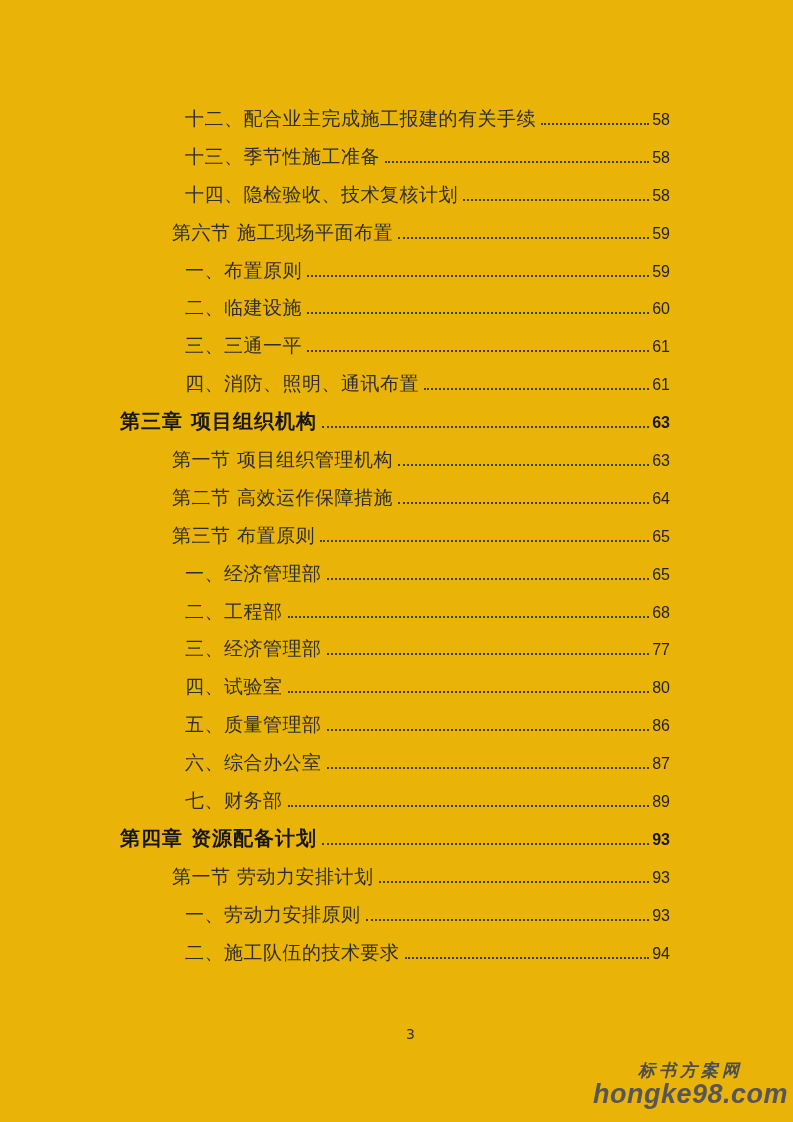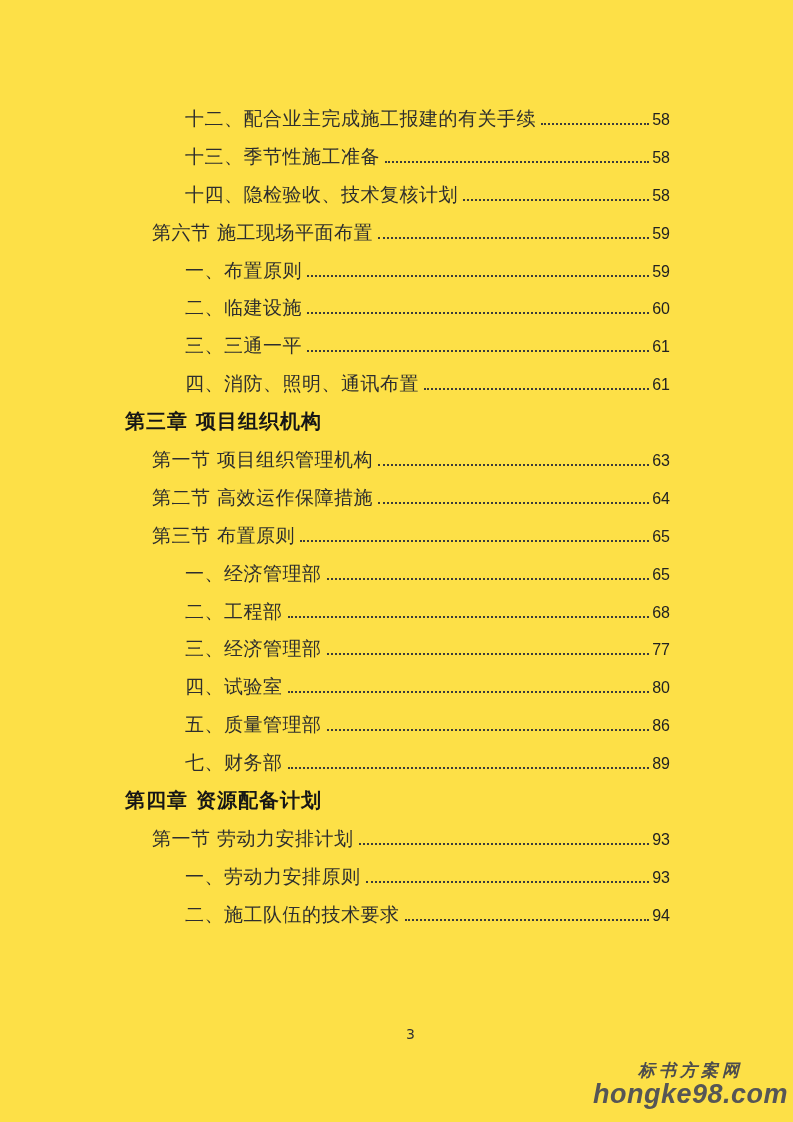--- a/index.html
+++ b/index.html
@@ -11,21 +11,21 @@
     width: 793px;
     height: 1122px;
     position: relative;
     overflow: hidden;
     font-family: "DejaVu Sans", "Liberation Sans", sans-serif;
     color: #2b2b2b;
   }
   .page {
     position: absolute;
     inset: 0;
-    background: #fde047;
+    background: #eab308;
   }
   .toc {
     position: absolute;
     top: 100px;
     left: 0;
     width: 670px; 
   }
   .toc-row {
     display: flex;
     align-items: baseline;
@@ -43,22 +43,22 @@
     min-width: 12px;
     border-bottom: 2.4px dotted #3b3b3b;
     margin: 0 3px 0 5px;
   }
   .toc-page {
     line-height: 37.9px;
     font-size: 16px;
     font-family: "Liberation Sans", "DejaVu Sans", sans-serif;
     color: #222222;
   }
-  .lvl1 { padding-left: 120px; flex-direction: column; }
-  .lvl2 { padding-left: 152px; }
+  .lvl1 { padding-left: 120px; }
+  .lvl2 { padding-left: 152px; margin-left: 20px; }
   .lvl3 { padding-left: 185px; }
   .lvl1 .toc-title {
     font-size: 20px;
     font-weight: bold;
     color: #161616;
     letter-spacing: 1px;
   }
   .lvl1 .toc-page {
     font-weight: bold;
     color: #161616;
@@ -187,20 +187,25 @@
         <span class="toc-title">四、试验室</span>
         <span class="toc-dots"></span>
         <span class="toc-page">80</span>
       </div>
       <div class="toc-row lvl3">
         <span class="toc-title">五、质量管理部</span>
         <span class="toc-dots"></span>
         <span class="toc-page">86</span>
       </div>
       <div class="toc-row lvl3">
+        <span class="toc-title">六、综合办公室</span>
+        <span class="toc-dots"></span>
+        <span class="toc-page">87</span>
+      </div>
+      <div class="toc-row lvl3">
         <span class="toc-title">七、财务部</span>
         <span class="toc-dots"></span>
         <span class="toc-page">89</span>
       </div>
       <div class="toc-row lvl1">
         <span class="toc-title">第四章 资源配备计划</span>
         <span class="toc-dots"></span>
         <span class="toc-page">93</span>
       </div>
       <div class="toc-row lvl2">

